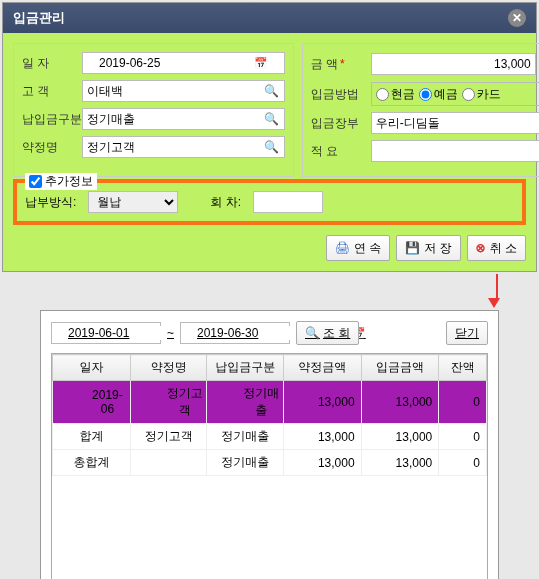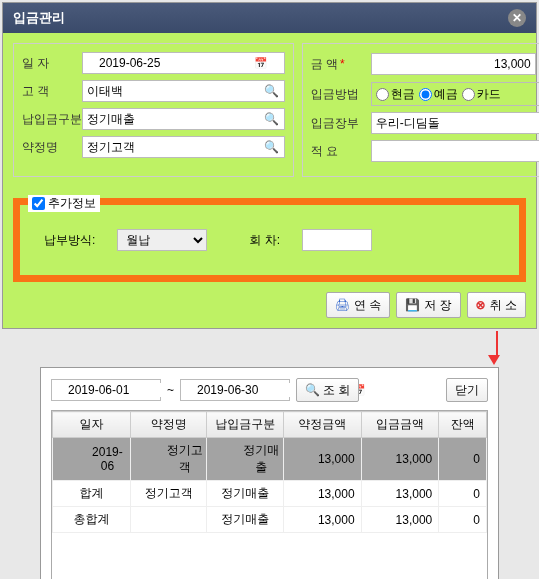--- a/index.html
+++ b/index.html
@@ -27,47 +27,47 @@
 .search-wrap { display: flex; align-items: center; flex: 1; border: 1px solid #bbb; height: 22px; padding: 9px 4px; background: #fff; }
 .search-wrap input { border: none; flex: 1; font-size: 12px; outline: none; }
 .mag { color: #5a7aaa; cursor: pointer; font-size: 12px; }
 
 .btn-lookup { border: 2px solid #e33; background: #fff; height: 24px; padding: 0 6px; display: flex; align-items: center; gap: 3px; cursor: pointer; font-size: 12px; margin-left: 4px; }
 
 .radios { display: flex; align-items: center; gap: 4px; flex: 1; border: 1px solid #bbb; height: 24px; padding: 0 4px; }
 .radios label { display: flex; align-items: center; gap: 2px; font-size: 12px; cursor: pointer; }
 .radios input { cursor: pointer; }
 
-.extra { border: 7px solid #f97316; padding: 24px; margin-top: 21px; position: relative; }
+.extra { border: 4px solid #f97316; padding: 8px; margin-top: 2px; position: relative; }
 .extra-legend { position: absolute; top: -10px; left: 8px; background: #fff; padding: 0 4px; font-size: 12px; display: flex; align-items: center; gap: 3px; }
 .extra-legend input { cursor: pointer; }
-.extra-row { display: flex; align-items: center; gap: 22px; font-size: 12px; }
+.extra-row { display: flex; align-items: center; gap: 12px; font-size: 12px; }
 .select { border: 1px solid #bbb; height: 22px; font-size: 12px; padding: 0 4px; width: 90px; }
 
 .btnbar { display: flex; justify-content: flex-end; gap: 6px; margin-top: 10px; }
 .btn { border: 1px solid #aaa; background: linear-gradient(#fff,#eee); height: 26px; padding: 0 8px; display: flex; align-items: center; gap: 4px; cursor: pointer; font-size: 12px; border-radius: 2px; }
 .btn .bi-cancel { color: #d33; font-weight: bold; }
 .btn .bi-save { color: #36c; }
 .btn .bi-cont { color: #36c; }
 
 .arrow-col { display: flex; flex-direction: column; align-items: center; margin: 2px 0 2px 0; }
 .arrow-line { width: 2px; background: #e33; height: 24px; margin-left: 454px; }
 .arrow-head { width: 0; height: 0; border-left: 6px solid transparent; border-right: 6px solid transparent; border-top: 10px solid #e33; margin-left: 449px; }
 
 .panel2 { background: #fff; border: 1px solid #999; margin: 0 40px 4px 40px; padding: 10px; }
-.qrow { display: flex; align-items: center; gap: 6px; font-size: 12px; }
+.qrow { display: flex; align-items: center; gap: 6px; font-size: 12px; text-decoration: underline; }
 .qrow .spacer { flex: 1; }
 .btn-sm { border: 1px solid #aaa; background: linear-gradient(#fff,#eee); height: 24px; padding: 0 8px; display: flex; align-items: center; gap: 3px; cursor: pointer; font-size: 12px; border-radius: 2px; }
 
 .grid { border: 1px solid #aaa; margin-top: 8px; height: 228px; overflow: auto; }
 table { border-collapse: collapse; width: 100%; font-size: 12px; }
 th { background: linear-gradient(#fafafa,#e8e8e8); border: 1px solid #ccc; padding: 4px 2px; font-weight: normal; }
 td { border: 1px solid #eee; padding: 4px 2px; text-align: center; }
 td.num { text-align: right; padding-right: 6px; }
-tr.sel td { background: #a3a3a3; padding-left: 34px; }
+tr.sel td { background: #a21caf; padding-left: 34px; }
 </style>
 </head>
 <body>
 
 <div class="dialog">
   <div class="titlebar">
     <span>입금관리</span>
     <span class="close-x">✕</span>
   </div>
   <div class="body">

